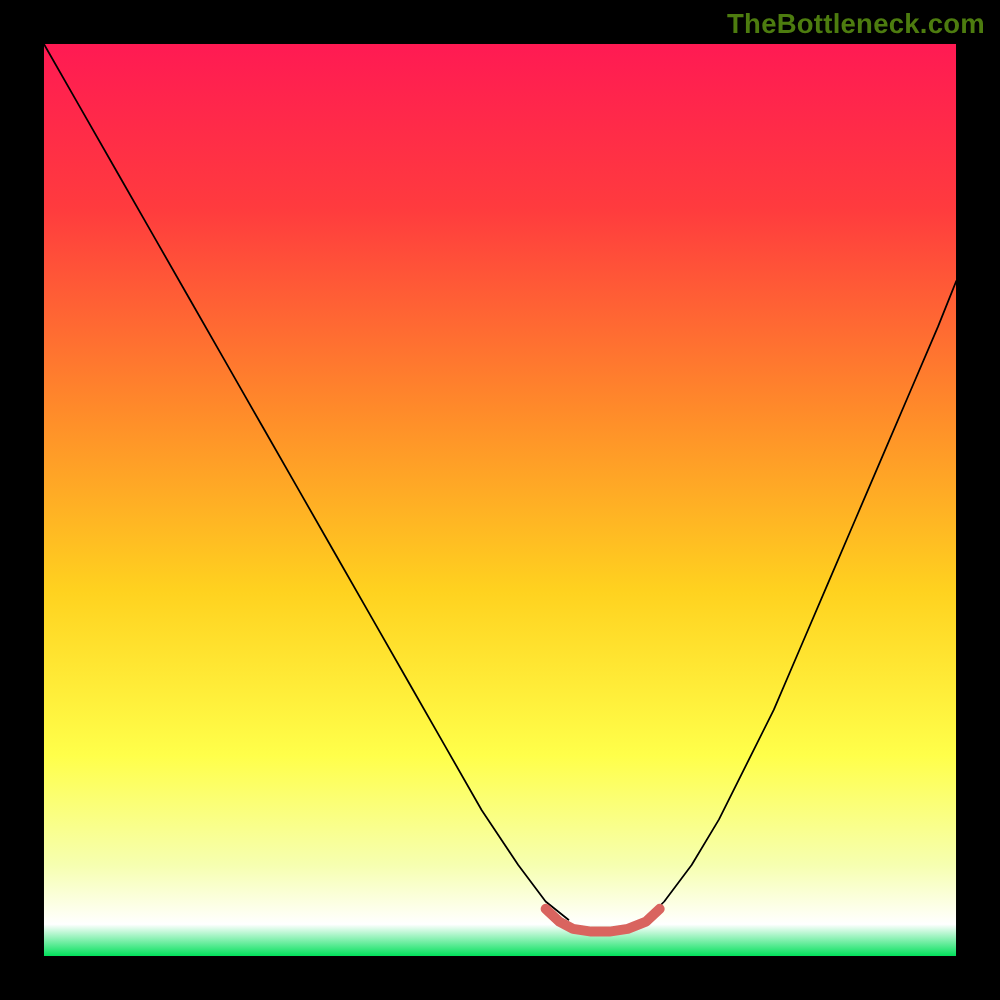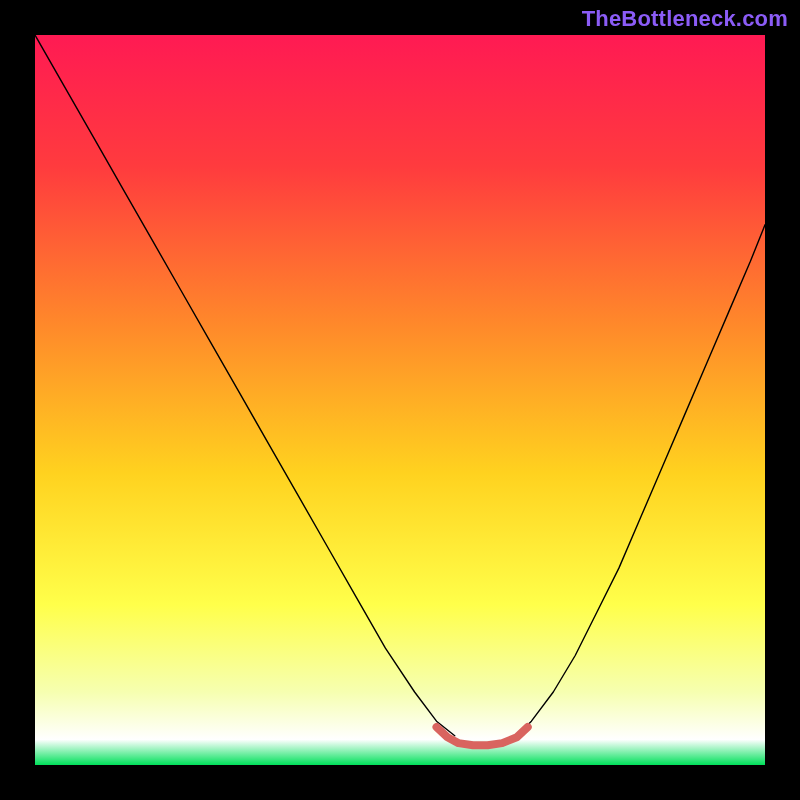--- a/index.html
+++ b/index.html
@@ -23,21 +23,21 @@
     top: 35px;
     left: 35px;
     width: 730px;
     height: 730px;
     overflow: hidden;
   }
   .watermark {
     position: absolute;
     top: 6px;
     right: 12px;
-    color: #8b5cf6;
+    color: #4d7c0f;
     font-size: 22px;
     font-weight: 600;
     letter-spacing: 0.2px;
     user-select: none;
   }
   svg { display: block; }
 </style>
 </head>
 <body>
 

